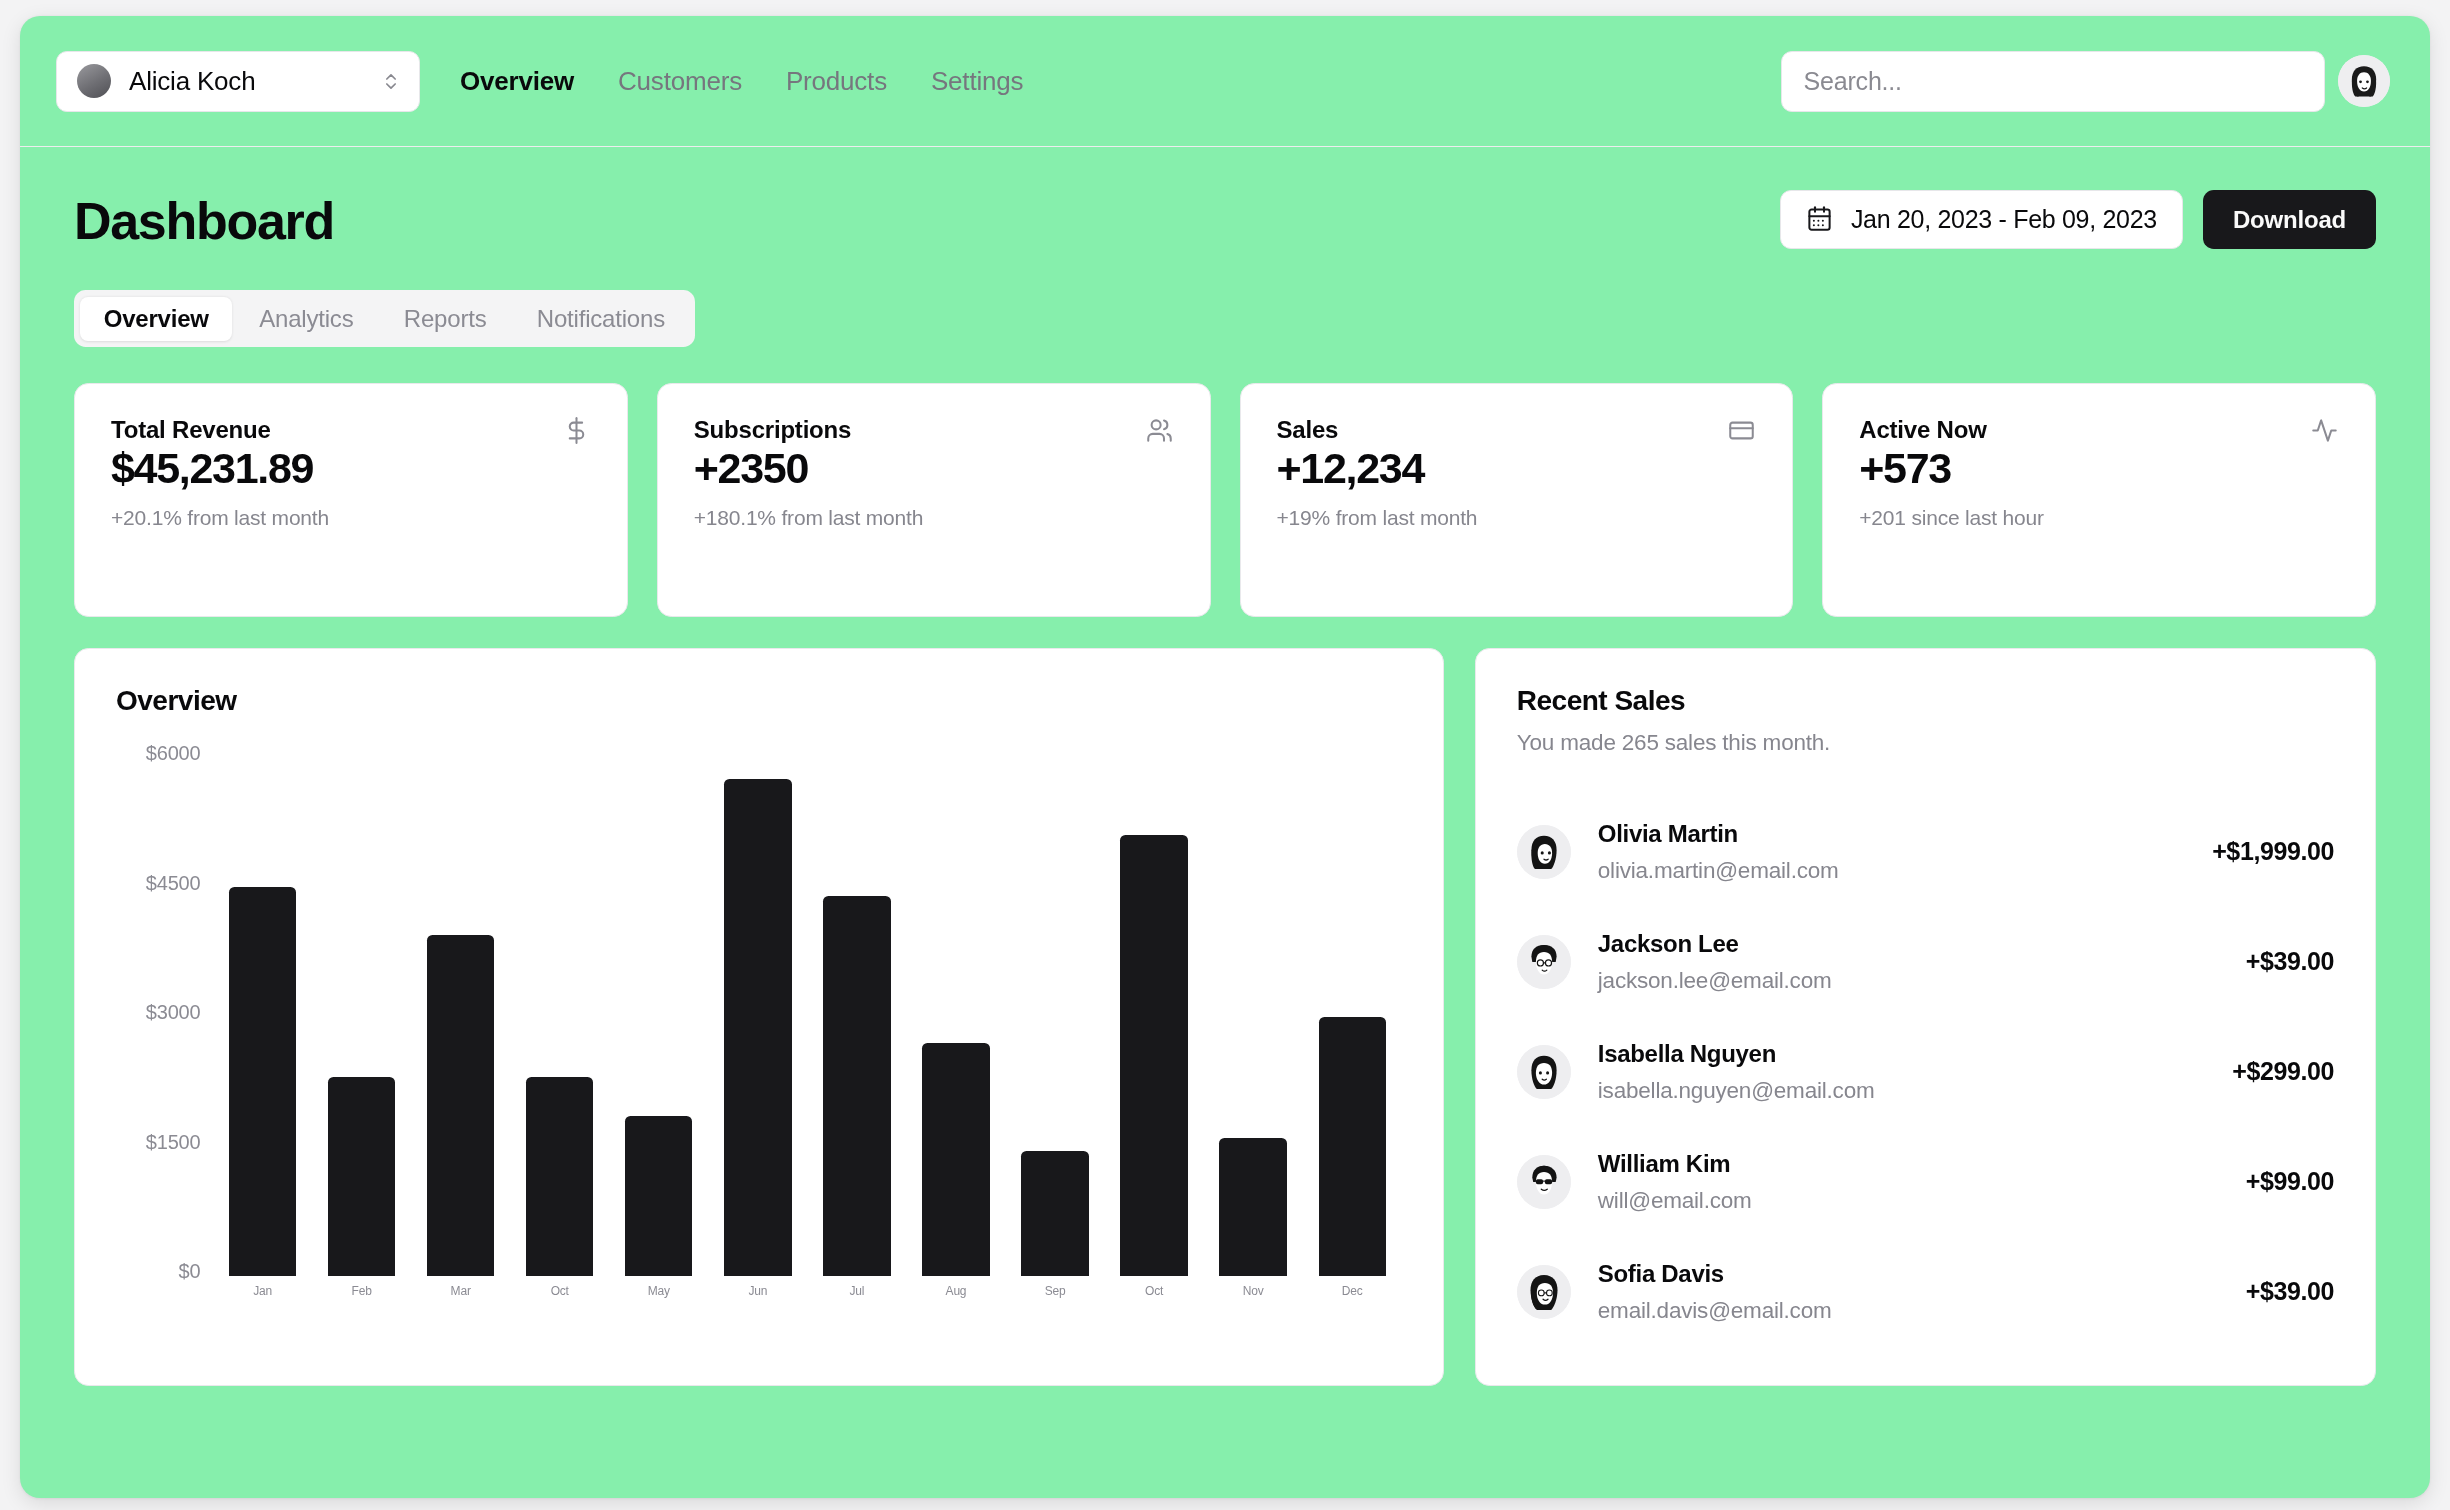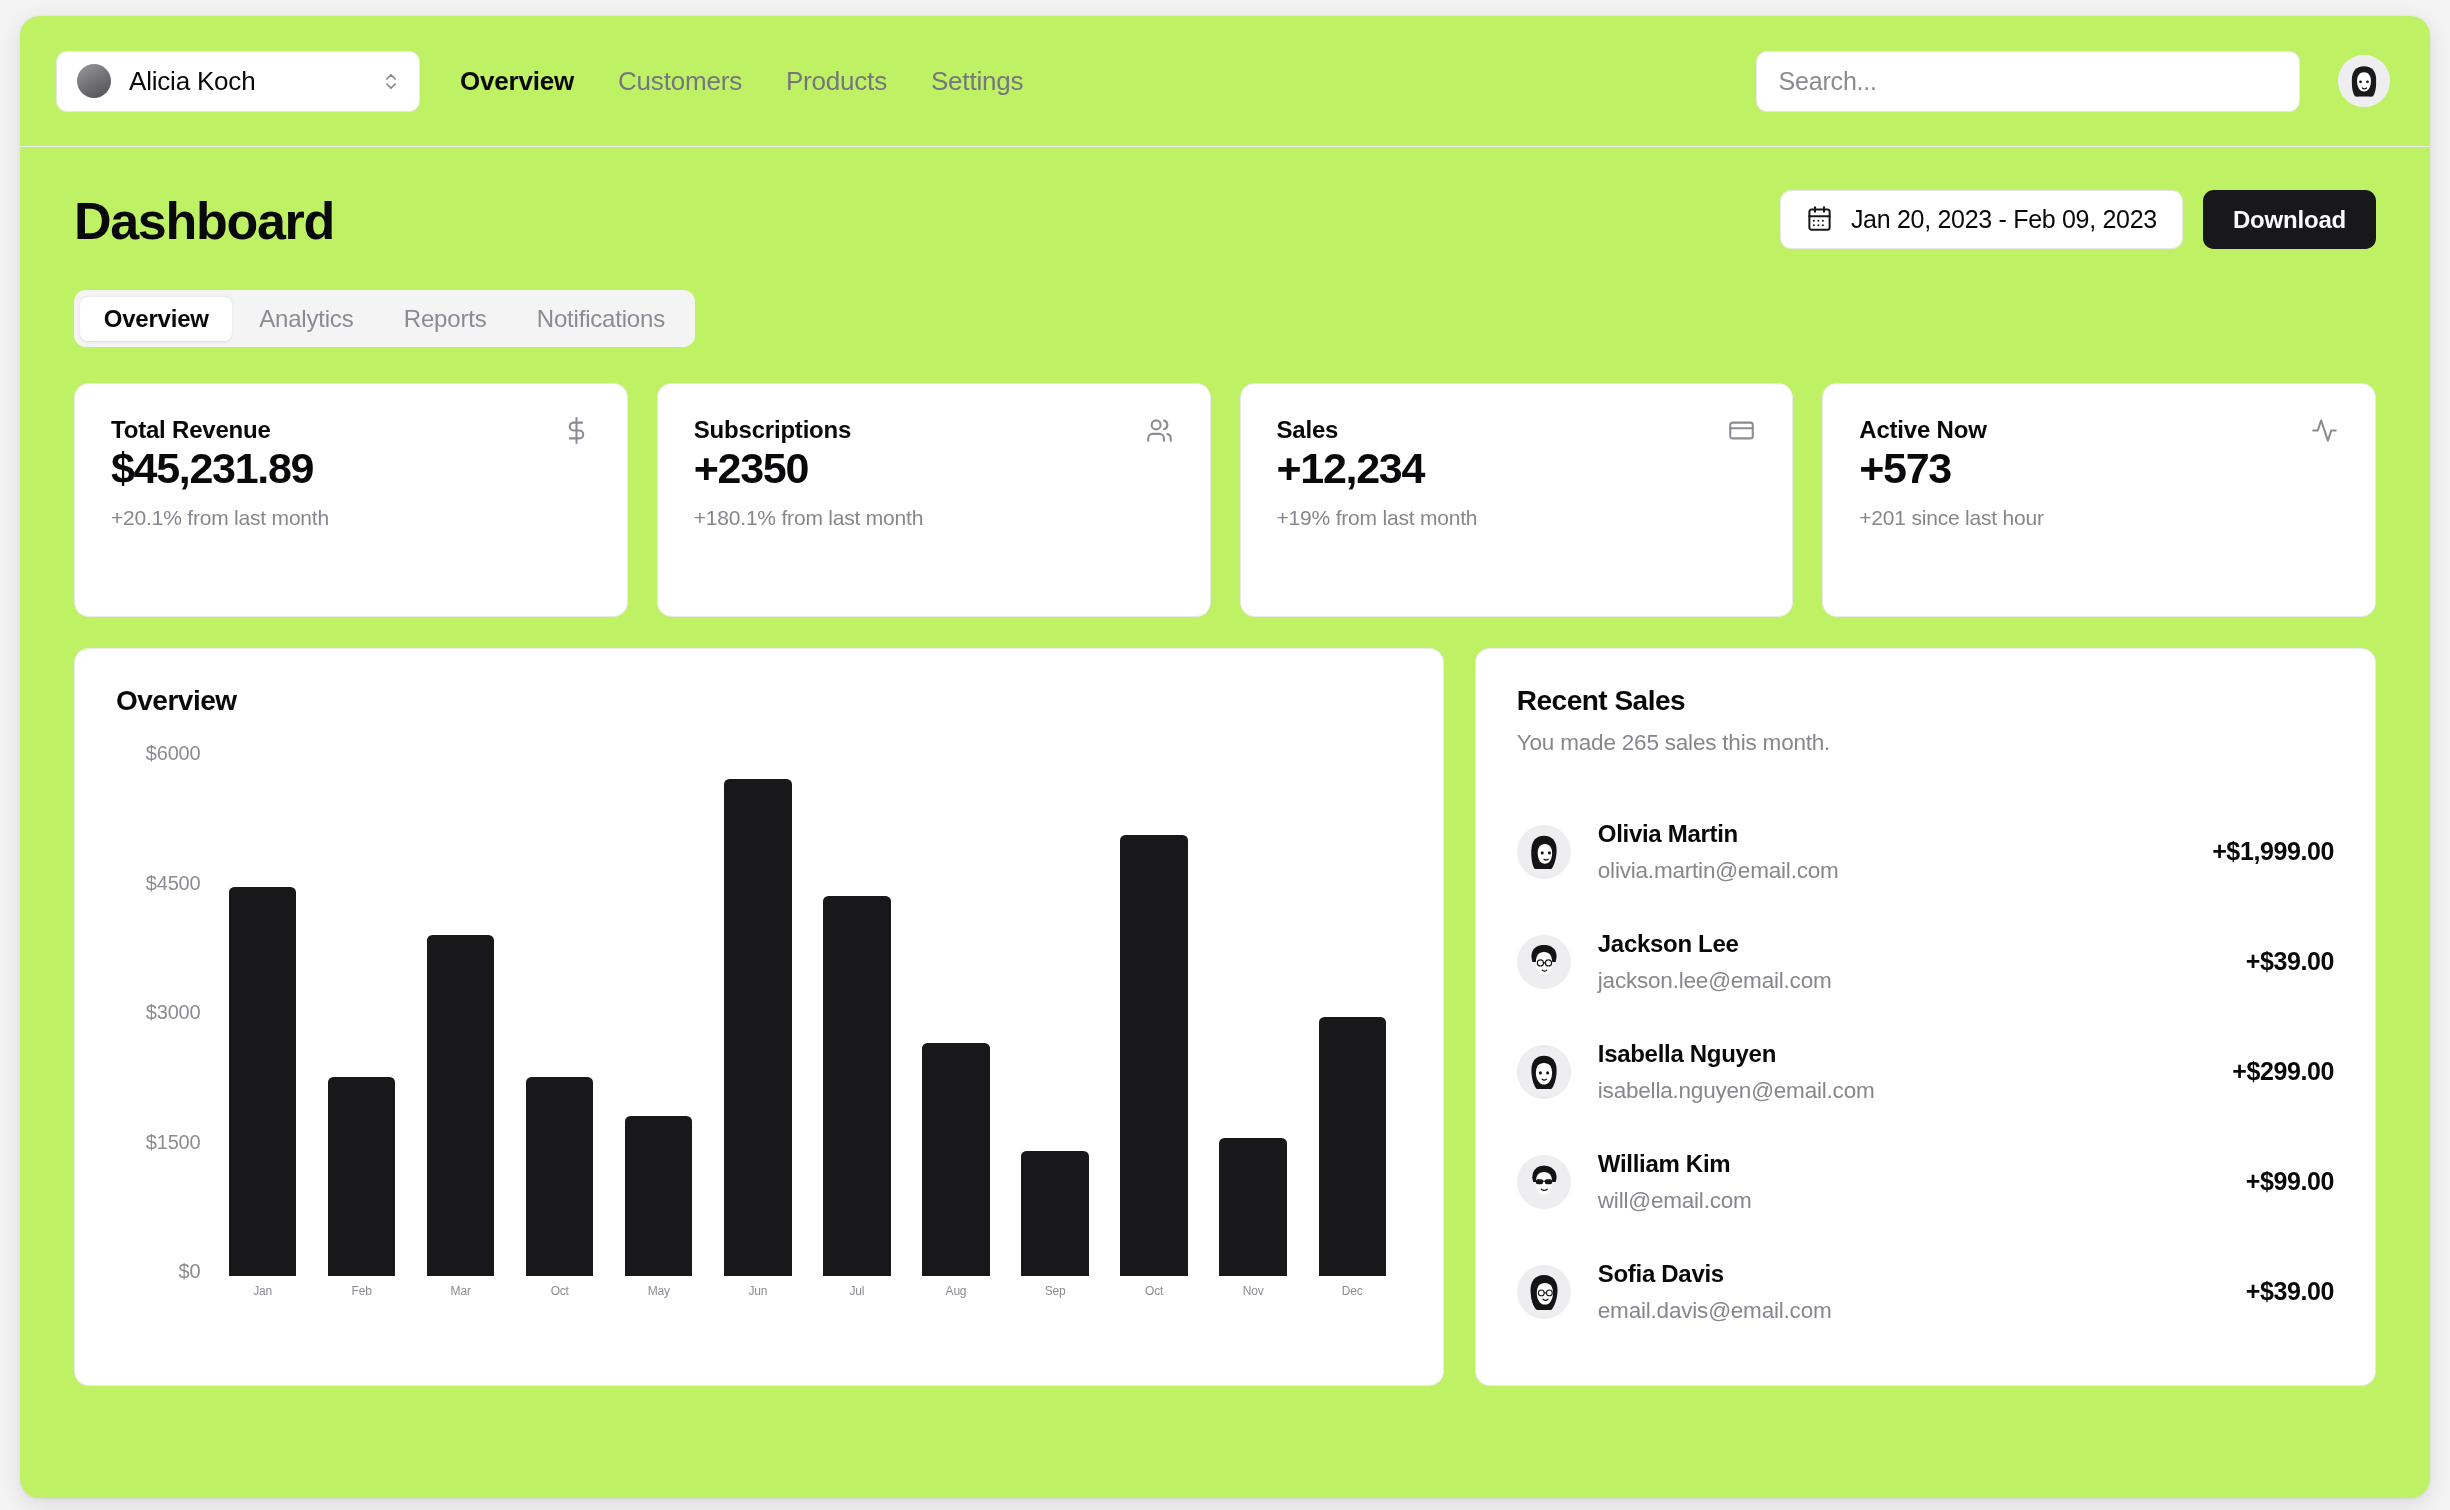--- a/index.html
+++ b/index.html
@@ -11,21 +11,21 @@
     font-family: "Liberation Sans", sans-serif;
     -webkit-font-smoothing: antialiased;
   }
 
   .app-window {
     position: absolute;
     left: 20px;
     top: 16px;
     width: 2410px;
     height: 1482px;
-    background: #bef264;
+    background: #86efac;
     border-radius: 20px;
     box-shadow: 0 5.4px 20px rgba(0,0,0,0.10), 0 0.9px 2.7px rgba(0,0,0,0.06);
     overflow: hidden;
     display: flex;
     flex-direction: column;
   }
 
   
   .topbar {
     height: 131px;
@@ -73,21 +73,21 @@
     text-decoration: none;
     letter-spacing: -0.2px;
     cursor: pointer;
   }
   .nav-link.active { color: #09090b; font-weight: 700; }
 
   .topbar-right {
     margin-left: auto;
     display: flex;
     align-items: center;
-    gap: 38px;
+    gap: 13px;
   }
   .search-box {
     width: 544px;
     height: 61px;
     border: 1.4px solid #e7e7ea;
     border-radius: 10.8px;
     background: #fff;
     padding: 0 21.6px;
     font-size: 25px;
     color: #09090b;

